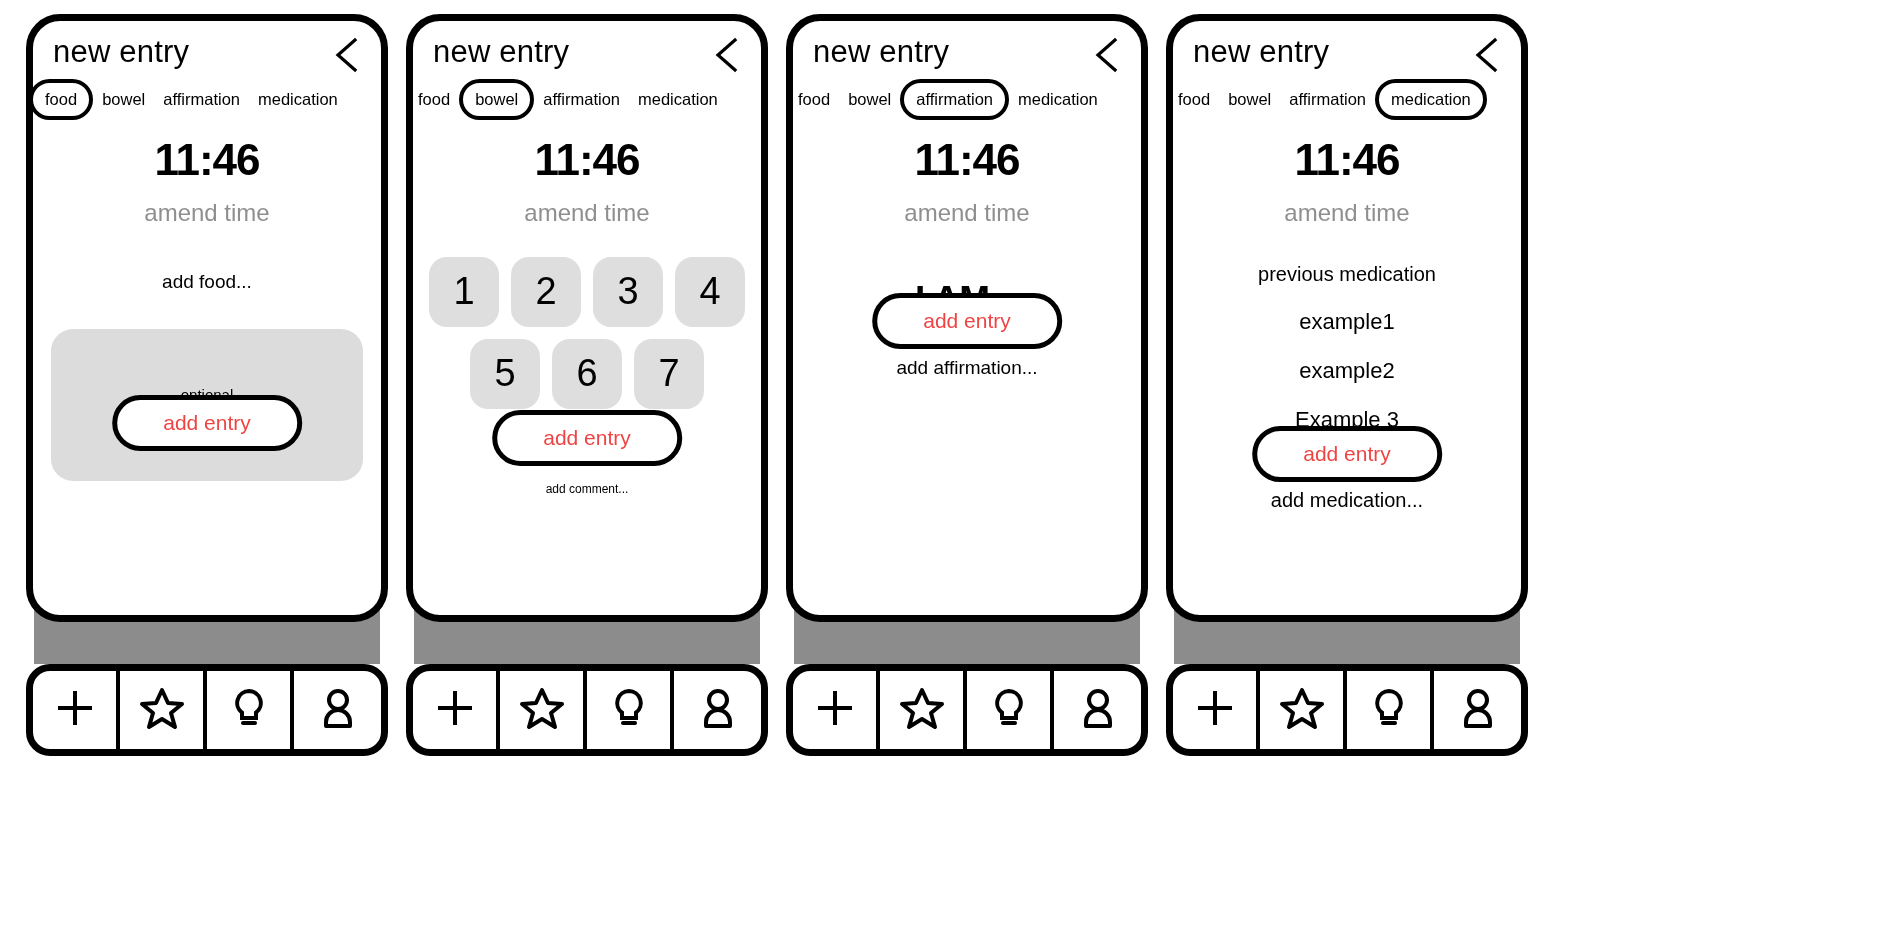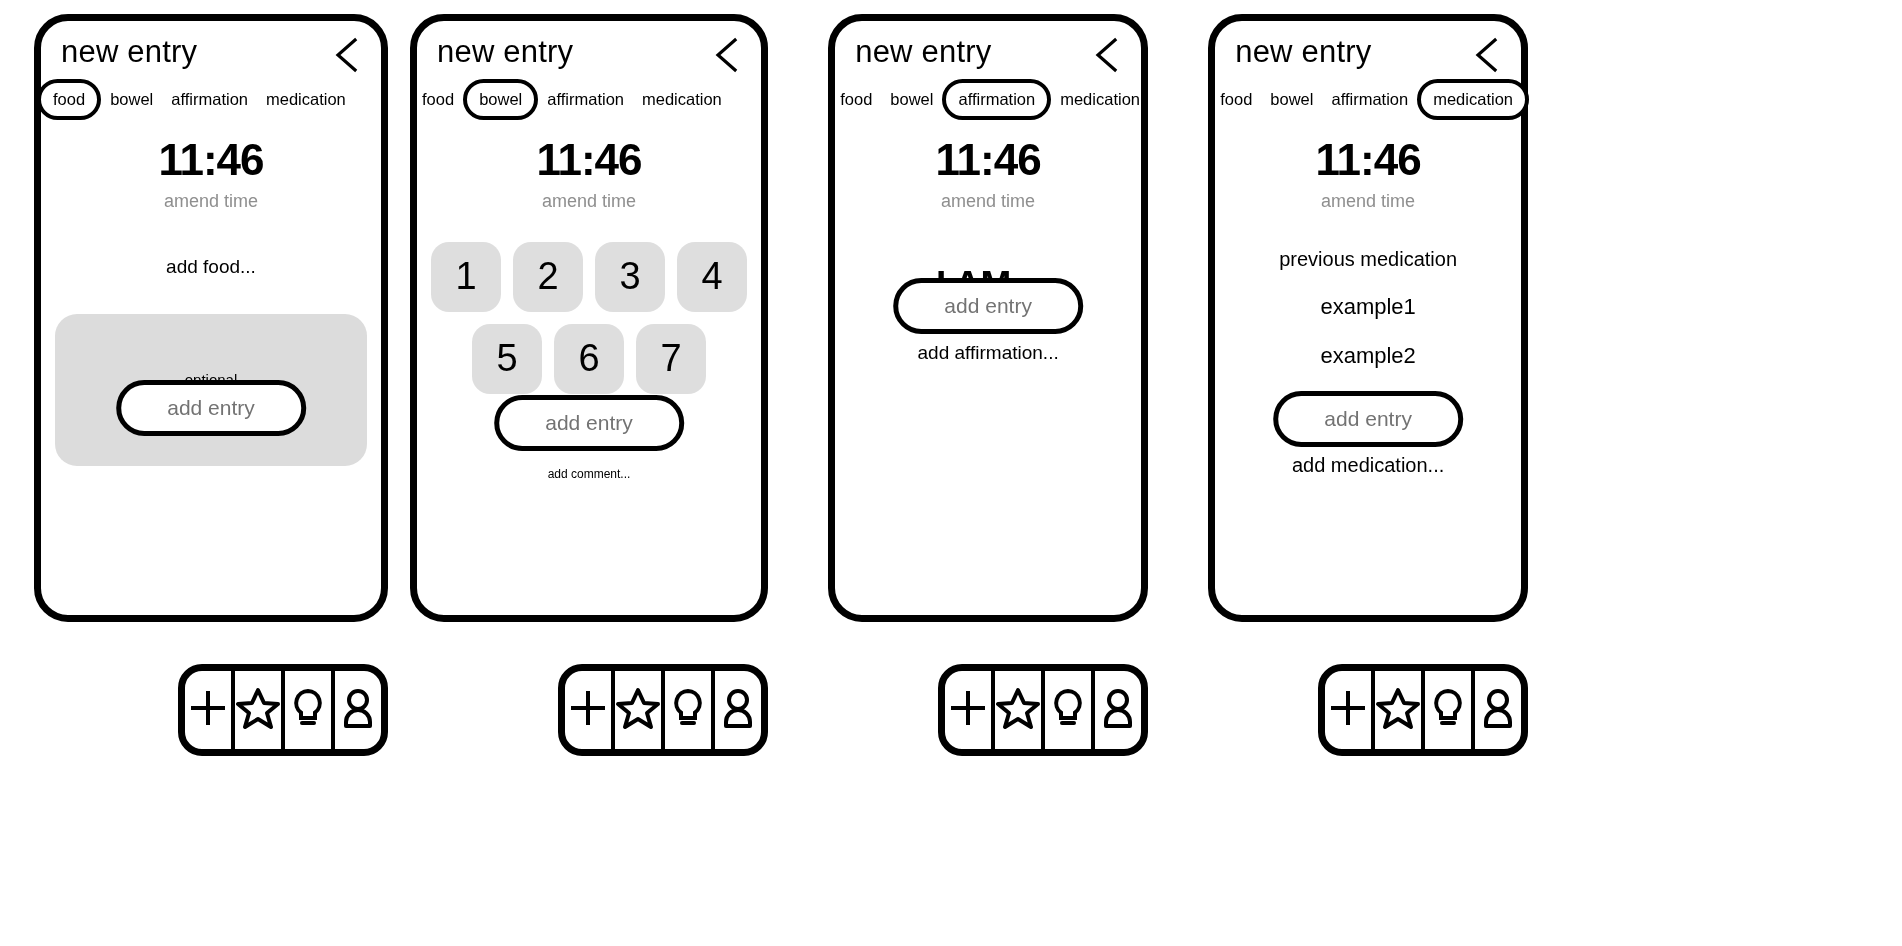--- a/index.html
+++ b/index.html
@@ -19,21 +19,20 @@
   }
 
   
   .phone {
     position: relative;
     width: 362px;
     height: 916px;
     flex: 0 0 362px;
     display: flex;
     flex-direction: column;
-    align-items: flex-end;
   }
   .screen {
     position: relative;
     border: 7px solid #000;
     border-radius: 34px;
     background: #fff;
     height: 608px;
     overflow: visible;
     z-index: 3;
   }
@@ -116,23 +115,23 @@
   }
   .time {
     font-size: 44px;
     font-weight: 700;
     letter-spacing: -1px;
     color: #000;
     margin-top: 26px;
     line-height: 1;
   }
   .amend {
-    font-size: 18px;
+    font-size: 24px;
     color: #8f8f8f;
-    margin-top: 9px;
+    margin-top: 17px;
   }
   .lnk {
     font-size: 19px;
     color: #000;
   }
   .addnote { margin-top: 44px; }
 
   .imgbox {
     width: 312px;
     height: 152px;
@@ -180,33 +179,33 @@
     font-weight: 700;
     color: #000;
     margin-top: 52px;
     letter-spacing: -.5px;
   }
   .addaff { margin-top: 36px; font-size: 19px; }
 
   
   .medhead { font-size: 20px; margin-top: 36px; }
   .meditem { font-size: 22px; margin-top: 23px; }
-  .addmed { font-size: 20px; margin-top: 36px; }
+  .addmed { font-size: 20px; margin-top: 56px; }
 
   
   .addentry {
     position: absolute;
     bottom: 30px;
     left: 50%;
     transform: translateX(-50%);
     border: 5px solid #000;
     border-radius: 999px;
     padding: 11px 46px;
     font-size: 21px;
-    color: #737373;
+    color: #ef4444;
     background: #fff;
     white-space: nowrap;
   }
   .spacer { flex: 1; }
 </style>
 </head>
 <body>
 
 <div class="board">
 

